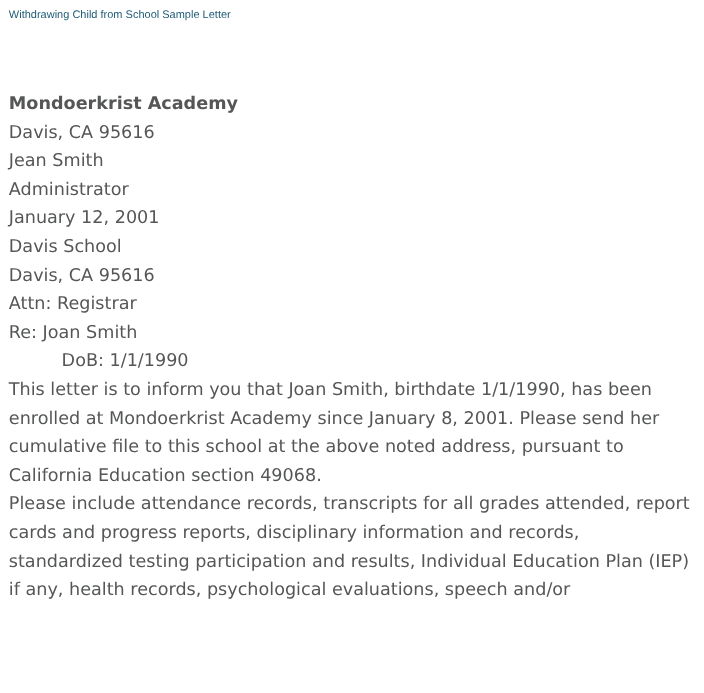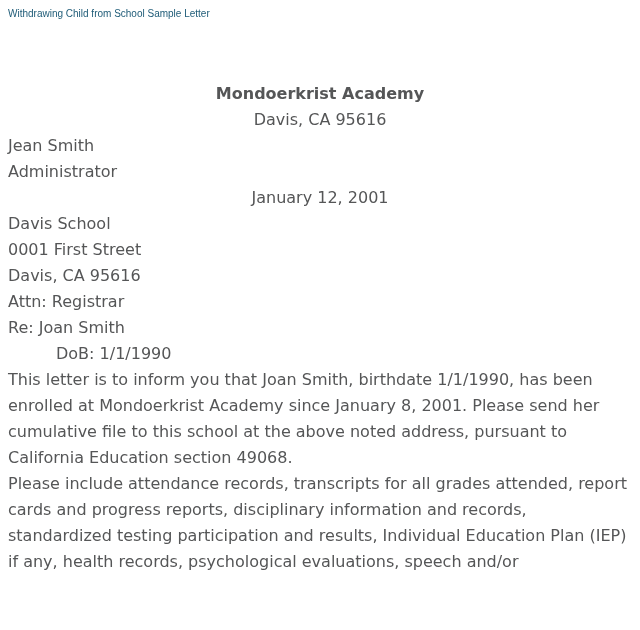--- a/index.html
+++ b/index.html
@@ -19,21 +19,21 @@
     text-decoration: none;
     cursor: pointer;
   }
   .letter {
     margin-top: 57px;
     padding: 0 8px;
     color: var(--body-text-color, #555657);
     font-size: 16px;
     line-height: 26px;
   }
-  .center { text-align: center; }
+  .center { }
   .bold { font-weight: bold; }
   .indent-dob { padding-left: 48px; }
   .indent-salutation { padding-left: 9px; }
 </style>
 </head>
 <body>
 
 <div class="page">
 
   <a href="#" class="post-title">Withdrawing Child from School Sample Letter</a>
@@ -46,21 +46,20 @@
     <div class="center">Davis, CA 95616</div>
 
     <div>Jean Smith</div>
 
     <div>Administrator</div>
 
     <div class="center">January 12, 2001</div>
 
     <div>Davis School</div>
 
-    <div>0001 First Street</div>
 
     <div>Davis, CA 95616</div>
 
     <div>Attn: Registrar</div>
 
     <div>Re: Joan Smith</div>
 
     <div class="indent-dob">DoB: 1/1/1990</div>
 
 

